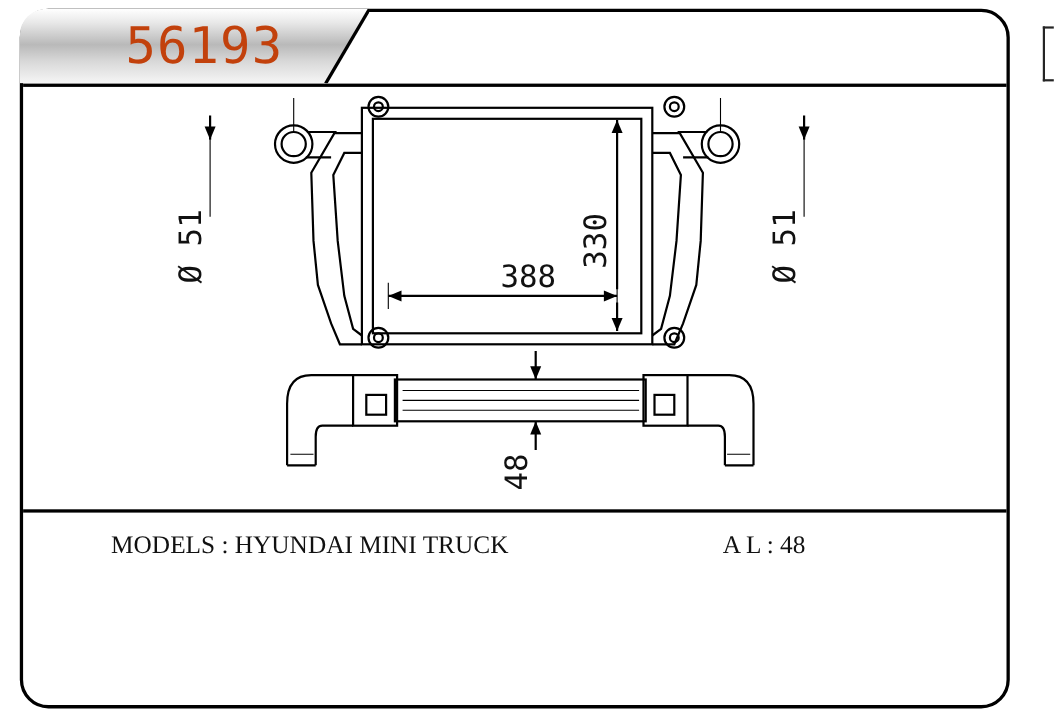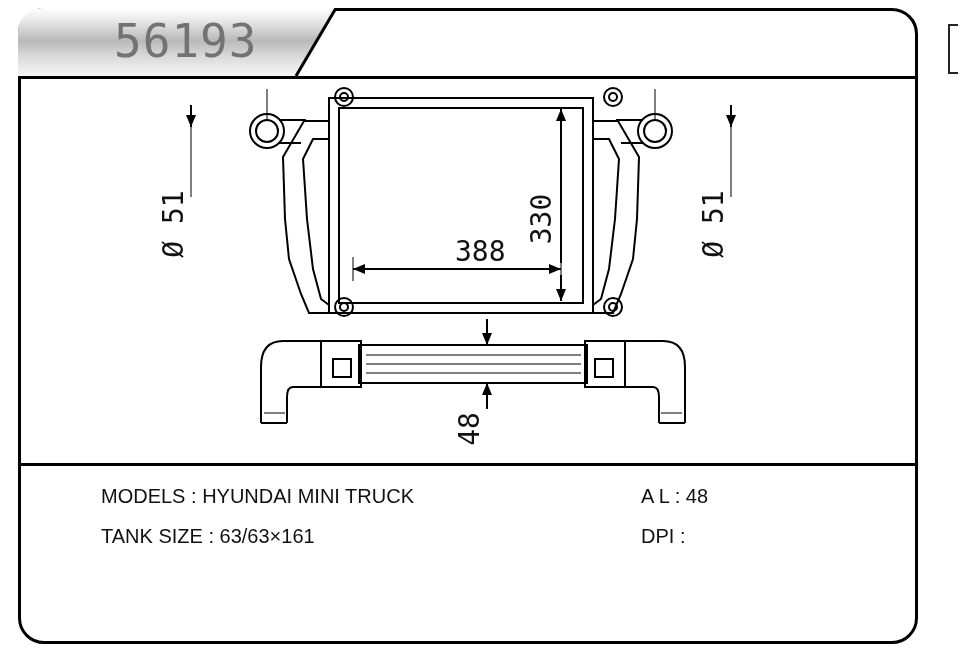--- a/index.html
+++ b/index.html
@@ -54,21 +54,21 @@
     position: absolute;
     left: 0; top: 0;
     width: 318px; height: 68px;
   }
   .banner-text {
     position: absolute;
     left: 96px;
     top: 6px;
     font-size: 46px;
     letter-spacing: 1px;
-    color: #737373;
+    color: #c2410c;
     font-family: "DejaVu Sans Mono", monospace;
   }
   
   .sep-top {
     position: absolute;
     left: 21px;
     top: 76px;
     width: 894px;
     height: 0;
     border-top: 3px solid #000;
@@ -99,30 +99,30 @@
     box-sizing: border-box;
   }
   .spec-col-left {
     position: absolute;
     left: 80px;
     top: 10px;
     width: 520px;
   }
   .spec-col-right {
     position: absolute;
-    left: 620px;
+    left: 636px;
     top: 10px;
     width: 240px;
   }
   .spec-line {
-    font-size: 20px;
+    font-size: 23px;
     line-height: 40px;
     color: #111;
     white-space: pre;
-    font-family: Liberation Sans, sans-serif;
+    font-family: Liberation Serif, serif;
   }
   
   .edge-mark {
     position: absolute;
     right: 4px;
     top: 24px;
     width: 8px;
     height: 46px;
     border-left: 2px solid #000;
     border-top: 2px solid #000;
@@ -238,21 +238,19 @@
     <text x="0" y="0" transform="translate(162,145) rotate(-90)" text-anchor="middle" font-family="DejaVu Sans Mono, monospace" font-size="28" fill="#111">Ø 51</text>
 
     <text x="0" y="0" transform="translate(702,145) rotate(-90)" text-anchor="middle" font-family="DejaVu Sans Mono, monospace" font-size="28" fill="#111">Ø 51</text>
 
     <text x="0" y="0" transform="translate(458,350) rotate(-90)" text-anchor="middle" font-family="DejaVu Sans Mono, monospace" font-size="28" fill="#111">48</text>
   </svg>
 
   <div class="specs">
     <div class="spec-col-left">
       <div class="spec-line">MODELS : HYUNDAI MINI TRUCK</div>
-      <div class="spec-line">TANK SIZE : 63/63×161</div>
     </div>
     <div class="spec-col-right">
       <div class="spec-line">A L : 48</div>
-      <div class="spec-line">DPI :</div>
     </div>
   </div>
 
 </div>
 
 </body></html>

